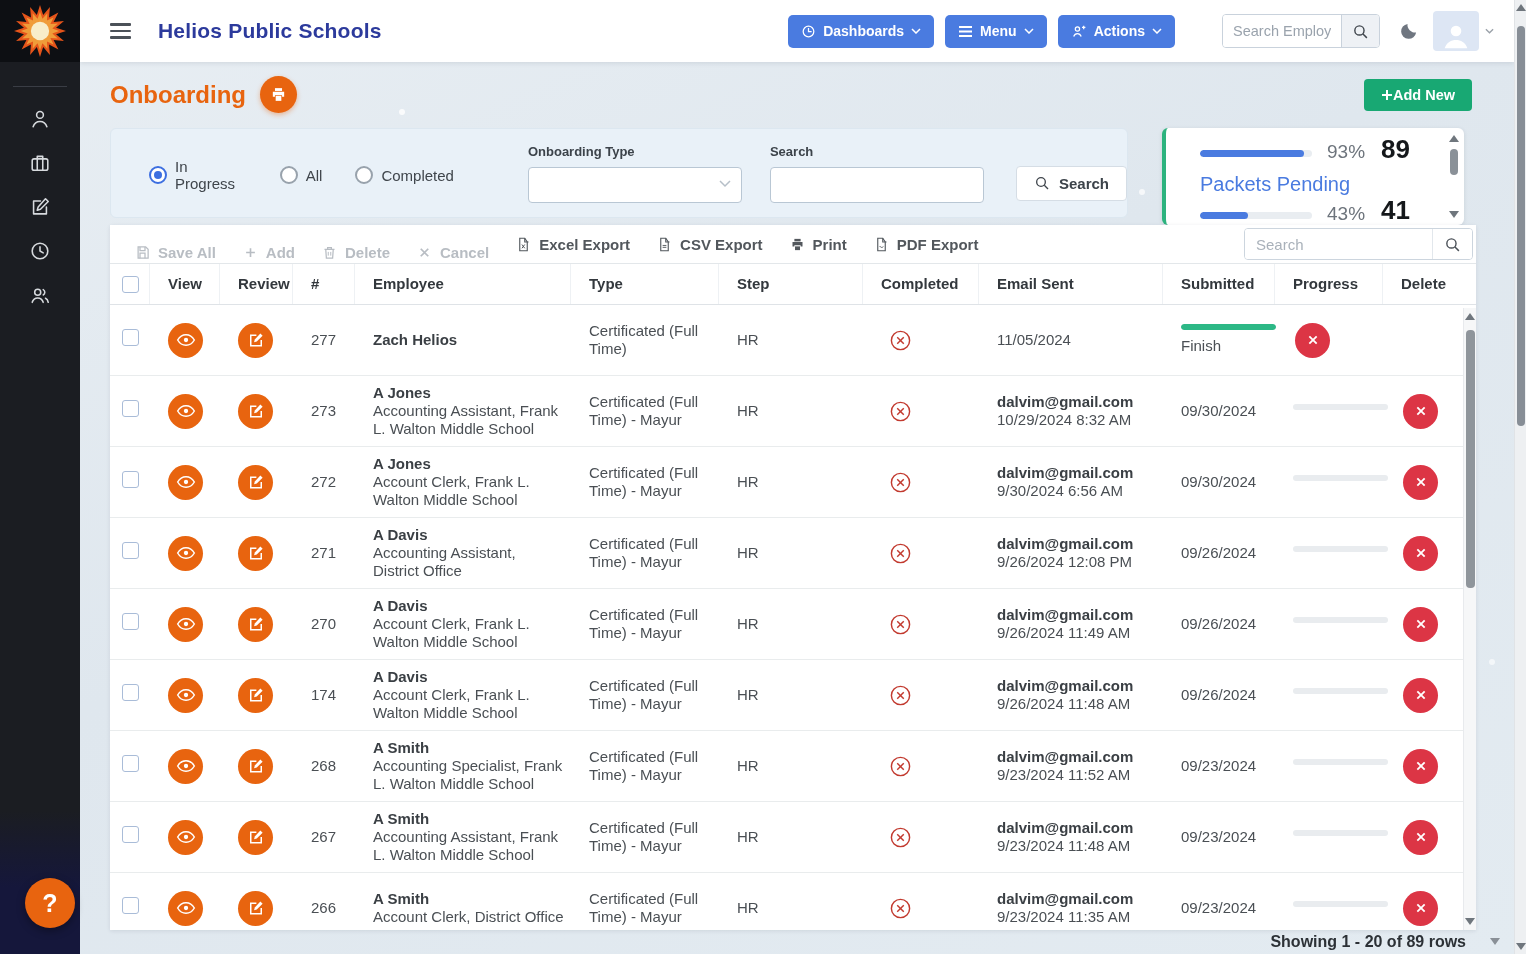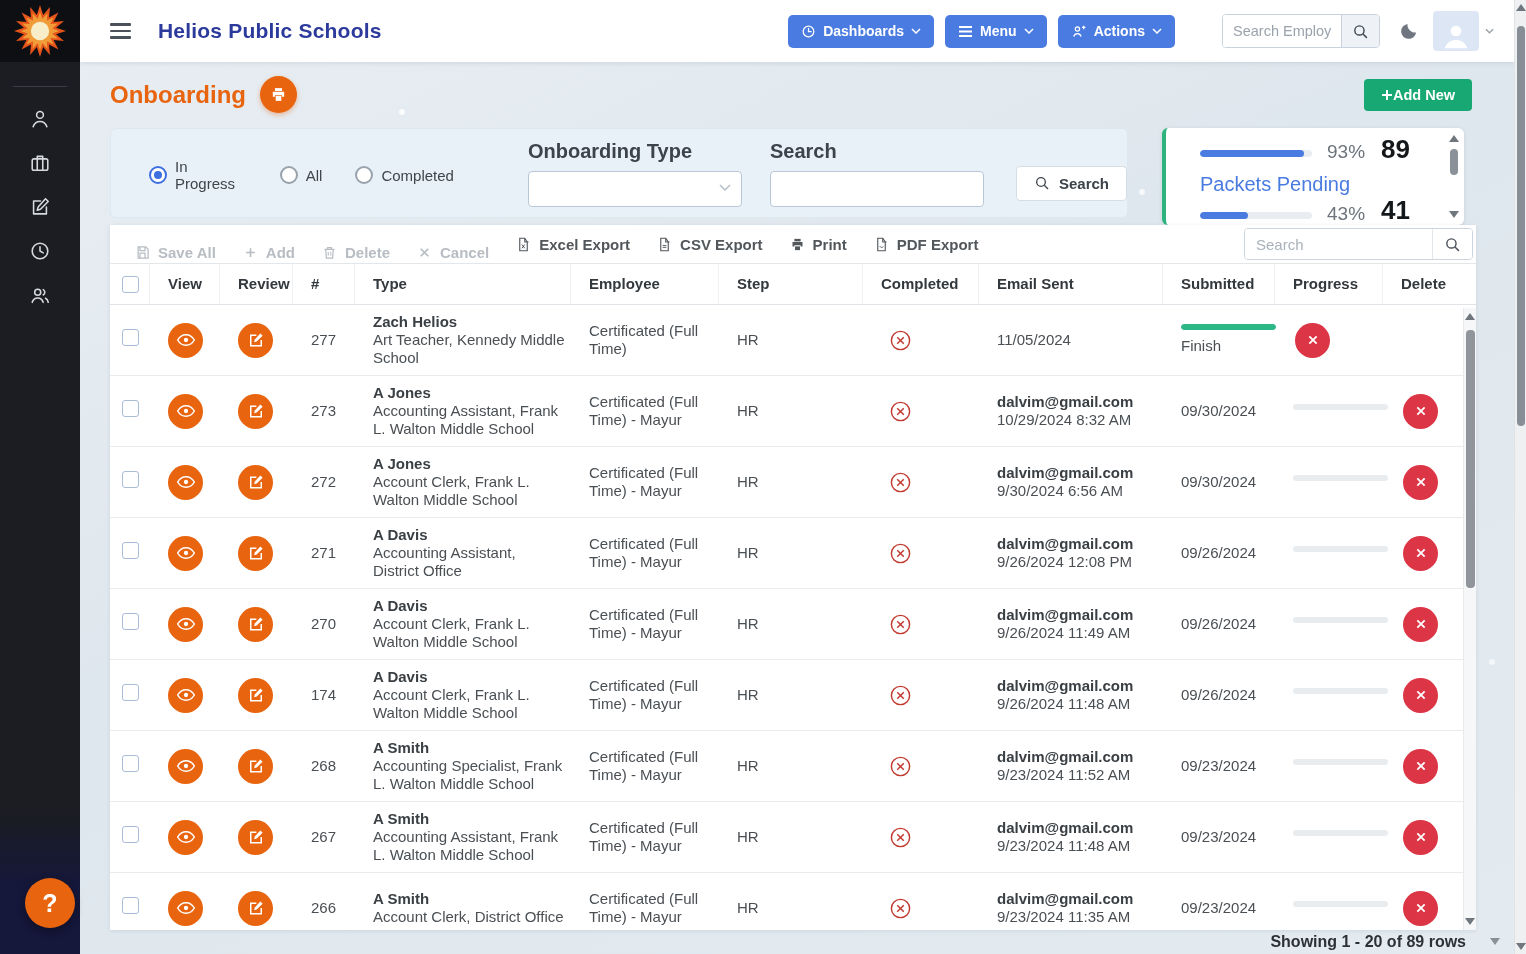--- a/index.html
+++ b/index.html
@@ -47,21 +47,21 @@
   
   #filter-panel{position:absolute;left:110px;top:128px;width:1018px;height:90px;background:#e9f1f8;border:1px solid #dce7f0;border-radius:6px;
     display:flex;align-items:center;z-index:2;}
   .radio-group{display:flex;align-items:center;gap:33px;margin-left:38px;margin-top:4px;}
   .radio-item{display:flex;align-items:center;gap:8px;cursor:pointer;}
   .radio{width:18px;height:18px;border-radius:50%;border:2px solid #98a2ac;background:#fff;position:relative;flex:0 0 auto;}
   .radio.sel{border-color:#3d6fe0;}
   .radio.sel::after{content:"";position:absolute;left:3px;top:3px;width:8px;height:8px;border-radius:50%;background:#3d6fe0;}
   .radio-item span{font-size:15px;color:#3f454b;}
   .field{display:flex;flex-direction:column;gap:8px;}
-  .field-label{font-size:20px;font-weight:700;color:#3c434a;}
+  .field-label{font-size:13px;font-weight:700;color:#3c434a;}
   .select-box{width:214px;height:36px;background:#fff;border:1px solid #b9c7d4;border-radius:4px;position:relative;cursor:pointer;}
   .select-box .chev{position:absolute;right:10px;top:12px;}
   .text-input{width:214px;height:36px;background:#fff;border:1px solid #b9c7d4;border-radius:4px;padding:0 10px;font-family:inherit;font-size:15px;color:#444;outline:none;}
   #filter-search-btn{margin-left:32px;margin-top:20px;background:#fff;border:1px solid #d5dde5;border-radius:4px;height:35px;padding:0 17px;
     font-family:inherit;font-size:15px;font-weight:700;color:#3c434a;display:flex;align-items:center;gap:9px;cursor:pointer;}
   
   #stats-card{position:absolute;left:1162px;top:128px;width:302px;height:97px;background:#fff;border-radius:6px;
     border-left:4px solid #2cb37e;box-shadow:0 1px 4px rgba(30,40,60,.12);overflow:hidden;z-index:2;}
   .stat-bar{position:absolute;width:112px;height:7px;border-radius:4px;background:#e9edf1;overflow:hidden;}
   .stat-fill{height:100%;border-radius:4px;background:#4a7be0;}
@@ -388,22 +388,22 @@
 
   <div id="thead" class="tgrid">
     <div class="th c-check">
         <span class="checkbox"></span>
       </div>
     <div class="th">View</div>
     <div class="th">
         <span class="wrap-46">Review</span>
       </div>
     <div class="th">#</div>
+    <div class="th">Employee</div>
     <div class="th">Type</div>
-    <div class="th">Employee</div>
     <div class="th">Step</div>
     <div class="th">Completed</div>
     <div class="th">Email Sent</div>
     <div class="th">Submitted</div>
     <div class="th">Progress</div>
     <div class="th" style="border-right:none;">
         <span class="wrap-42">Delete</span>
       </div>
   </div>
 
@@ -422,21 +422,20 @@
           <button class="circle-btn orange">
       <svg width="18" height="18" viewBox="0 0 24 24" fill="none" stroke="#fff" stroke-width="2">
               <path d="M12.5 5.5H5v14h14v-7.5"></path>
               <path d="M17.8 3.2l3 3L13 14l-3.6 1 1-3.6z" fill="#fff" stroke="none"></path>
             </svg>
     </button>
         </div>
     <div class="cell">277</div>
     <div class="cell">
       <div class="emp-name">Zach Helios</div>
-      <div>Art Teacher, Kennedy Middle School</div>
     </div>
     <div class="cell">Certificated (Full Time)</div>
     <div class="cell">HR</div>
     <div class="cell" style="padding-left:26px;"><span>
       <svg width="23" height="23" viewBox="0 0 24 24" fill="none" stroke="#c23a2f" stroke-width="1.5" style="display:block;">
               <circle cx="12" cy="12" r="9.5"></circle>
               <path d="M8.6 8.6l6.8 6.8M15.4 8.6l-6.8 6.8"></path>
             </svg>
     </span></div>
     <div class="cell">11/05/2024</div>

